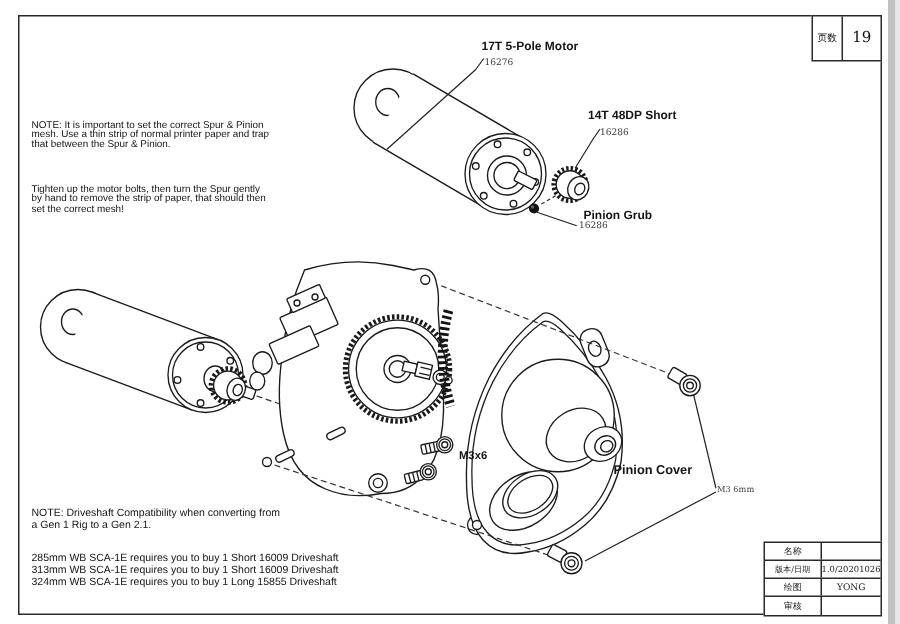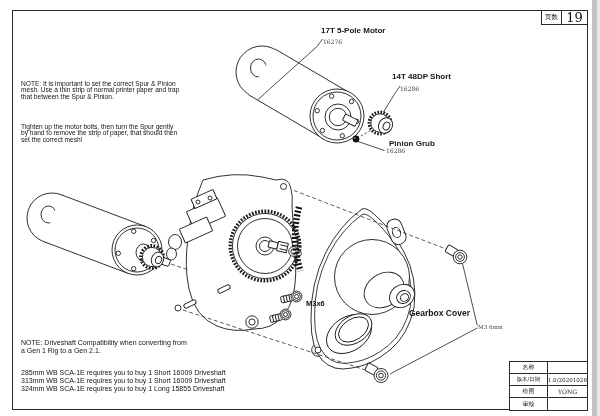--- a/index.html
+++ b/index.html
@@ -8,25 +8,25 @@
   .abs{position:absolute;white-space:nowrap;}
   .lbl{font-weight:700;font-size:8px;color:#151515;}
   .pn{font-family:"DejaVu Serif",serif;font-size:6px;color:#3a3a3a;}
   .note{font-size:6.6px;line-height:6.35px;color:#141414;}
   .note2{font-size:7px;line-height:8px;color:#141414;}
   #border-frame{position:absolute;left:12px;top:10px;width:576px;height:400px;
         border:1px solid #2a2a2a;box-sizing:border-box;}
   .edge1{position:absolute;left:592px;top:0;width:5px;height:416px;background:#c2c2c2;}
   .edge2{position:absolute;left:597px;top:0;width:3px;height:416px;background:#e7e7e7;}
   
-  #pagebox{position:absolute;left:541px;top:10px;width:47px;height:15px;display:flex;
+  #pagebox{position:absolute;left:541px;top:10px;width:47px;height:31px;display:flex;
         border:1px solid #2a2a2a;box-sizing:border-box;background:#fff;
         font-family:"DejaVu Serif",serif;font-size:6.5px;}
   #pagebox .c1{width:19px;border-right:1px solid #2a2a2a;display:flex;align-items:center;justify-content:center;}
-  #pagebox .c2{flex:1;display:flex;align-items:center;justify-content:center;font-size:13px;}
+  #pagebox .c2{flex:1;display:flex;align-items:center;justify-content:center;font-size:10px;}
   
   #titleblock{position:absolute;left:509px;top:361px;width:79px;height:50px;
         border:1px solid #2a2a2a;box-sizing:border-box;background:#fff;
         font-family:"DejaVu Serif",serif;font-size:6px;color:#222;}
   #titleblock .row{display:flex;height:12px;border-bottom:1px solid #2a2a2a;box-sizing:border-box;}
   #titleblock .row:last-child{border-bottom:none;}
   #titleblock .tl{width:37px;border-right:1px solid #2a2a2a;display:flex;align-items:center;justify-content:center;}
   #titleblock .tv{flex:1;display:flex;align-items:center;justify-content:center;}
   svg{position:absolute;left:0;top:0;}
 </style>
@@ -222,21 +222,21 @@
   <div class="abs lbl" style="left:321px;top:26px;">17T 5-Pole Motor</div>
   <div class="abs pn" style="left:323px;top:38px;">16276</div>
 
   <div class="abs lbl" style="left:392px;top:72px;">14T 48DP Short</div>
   <div class="abs pn" style="left:400px;top:84.5px;">16286</div>
 
   <div class="abs pn" style="left:386px;top:147px;">16286</div>
   <div class="abs lbl" style="left:389px;top:139px;">Pinion Grub</div>
 
   <div class="abs lbl" style="left:262px;top:299px;font-size:7.5px;padding-left:44px;">M3x6</div>
-  <div class="abs lbl" style="left:409px;top:308px;font-size:8.5px;">Gearbox Cover</div>
+  <div class="abs lbl" style="left:409px;top:308px;font-size:8.5px;">Pinion Cover</div>
   <div class="abs pn" style="left:478px;top:323.5px;font-size:5.5px;color:#444;">M3 6mm</div>
 
   <div class="abs note" style="left:21px;top:81px;">
     <div>NOTE: It is important to set the correct Spur &amp; Pinion</div>
     <div>mesh. Use a thin strip of normal printer paper and trap</div>
     <div>that between the Spur &amp; Pinion.</div>
   </div>
   <div class="abs note" style="left:21px;top:124px;">
     <div>Tighten up the motor bolts, then turn the Spur gently</div>
     <div>by hand to remove the strip of paper, that should then</div>

